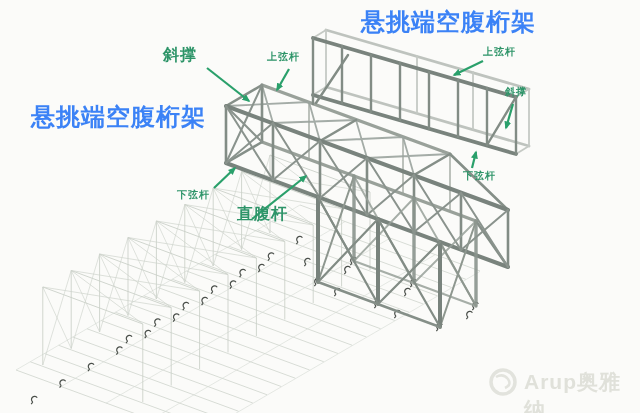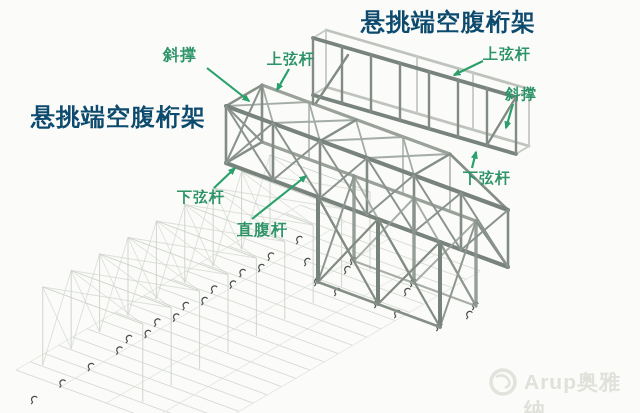--- a/index.html
+++ b/index.html
@@ -1,22 +1,22 @@
 <!DOCTYPE html>
 <html><head>
 <meta charset="utf-8">
 <style>
   html,body{margin:0;padding:0;background:#ffffff;}
   .stage{position:relative;width:640px;height:413px;background:#fbfbf9;overflow:hidden;
          font-family:"Liberation Sans","DejaVu Sans",sans-serif;}
   .stage svg{position:absolute;left:0;top:0;}
   .lbl{position:absolute;white-space:nowrap;font-weight:bold;
        font-family:"Liberation Serif","DejaVu Serif",serif;}
-  .t-red{color:#0c4a6e;font-size:24px;letter-spacing:1px;}
-  .t-green{color:#2d9468;font-size:15px;letter-spacing:1px;}
+  .t-red{color:#3b82f6;font-size:24px;letter-spacing:1px;}
+  .t-green{color:#2d9468;font-size:10px;letter-spacing:1px;}
   .t-green.big{font-size:16px;}
   .watermark-text{position:absolute;left:524px;top:368px;font-size:21px;font-weight:bold;
        color:#e0e1da;font-family:"Liberation Sans","DejaVu Sans",sans-serif;letter-spacing:1px;}
 </style>
 </head>
 <body>
 
 <div class="stage">
 
   <svg width="640" height="413" viewBox="0 0 640 413">
@@ -201,16 +201,16 @@
 
   <div class="lbl t-red" style="left:361px;top:6px;">悬挑端空腹桁架</div>
   <div class="lbl t-red" style="left:31px;top:101px;">悬挑端空腹桁架</div>
 
   <div class="lbl t-green big" style="left:163px;top:45px;">斜撑</div>
   <div class="lbl t-green" style="left:267px;top:50px;">上弦杆</div>
   <div class="lbl t-green" style="left:483px;top:45px;">上弦杆</div>
   <div class="lbl t-green" style="left:505px;top:85px;">斜撑</div>
   <div class="lbl t-green" style="left:463px;top:169px;">下弦杆</div>
   <div class="lbl t-green" style="left:177px;top:188px;">下弦杆</div>
-  <div class="lbl t-green big" style="left:237px;top:220px;">直腹杆</div>
+  <div class="lbl t-green big" style="left:237px;top:204px;">直腹杆</div>
 
   <div class="watermark-text">Arup奥雅纳</div>
 </div>
 
 </body></html>

